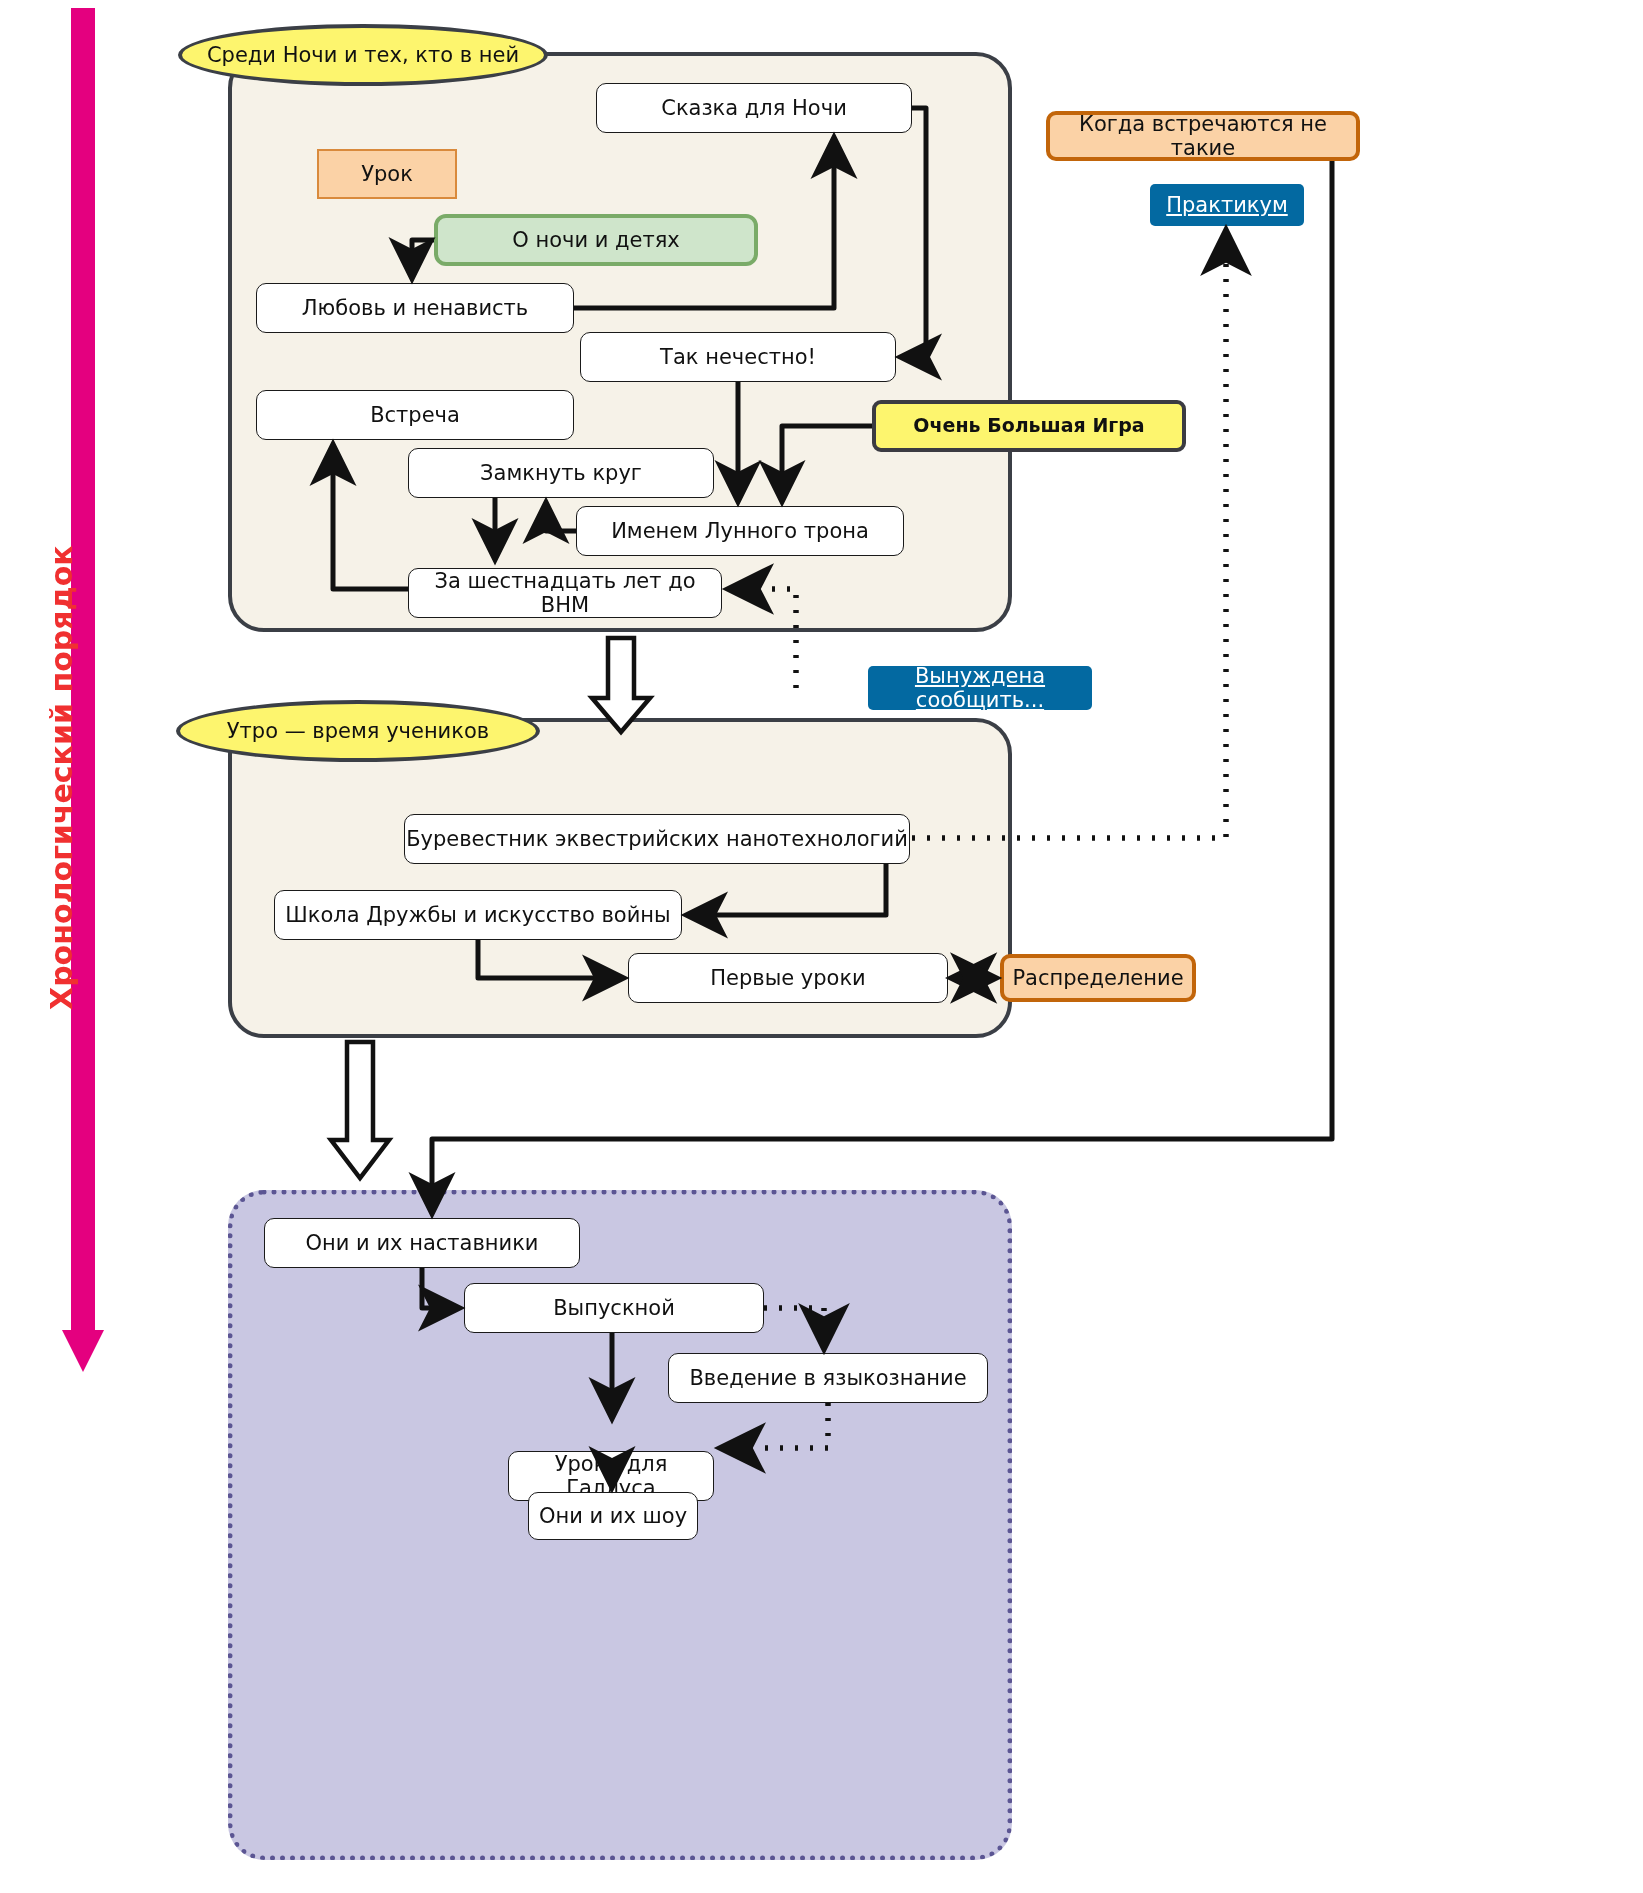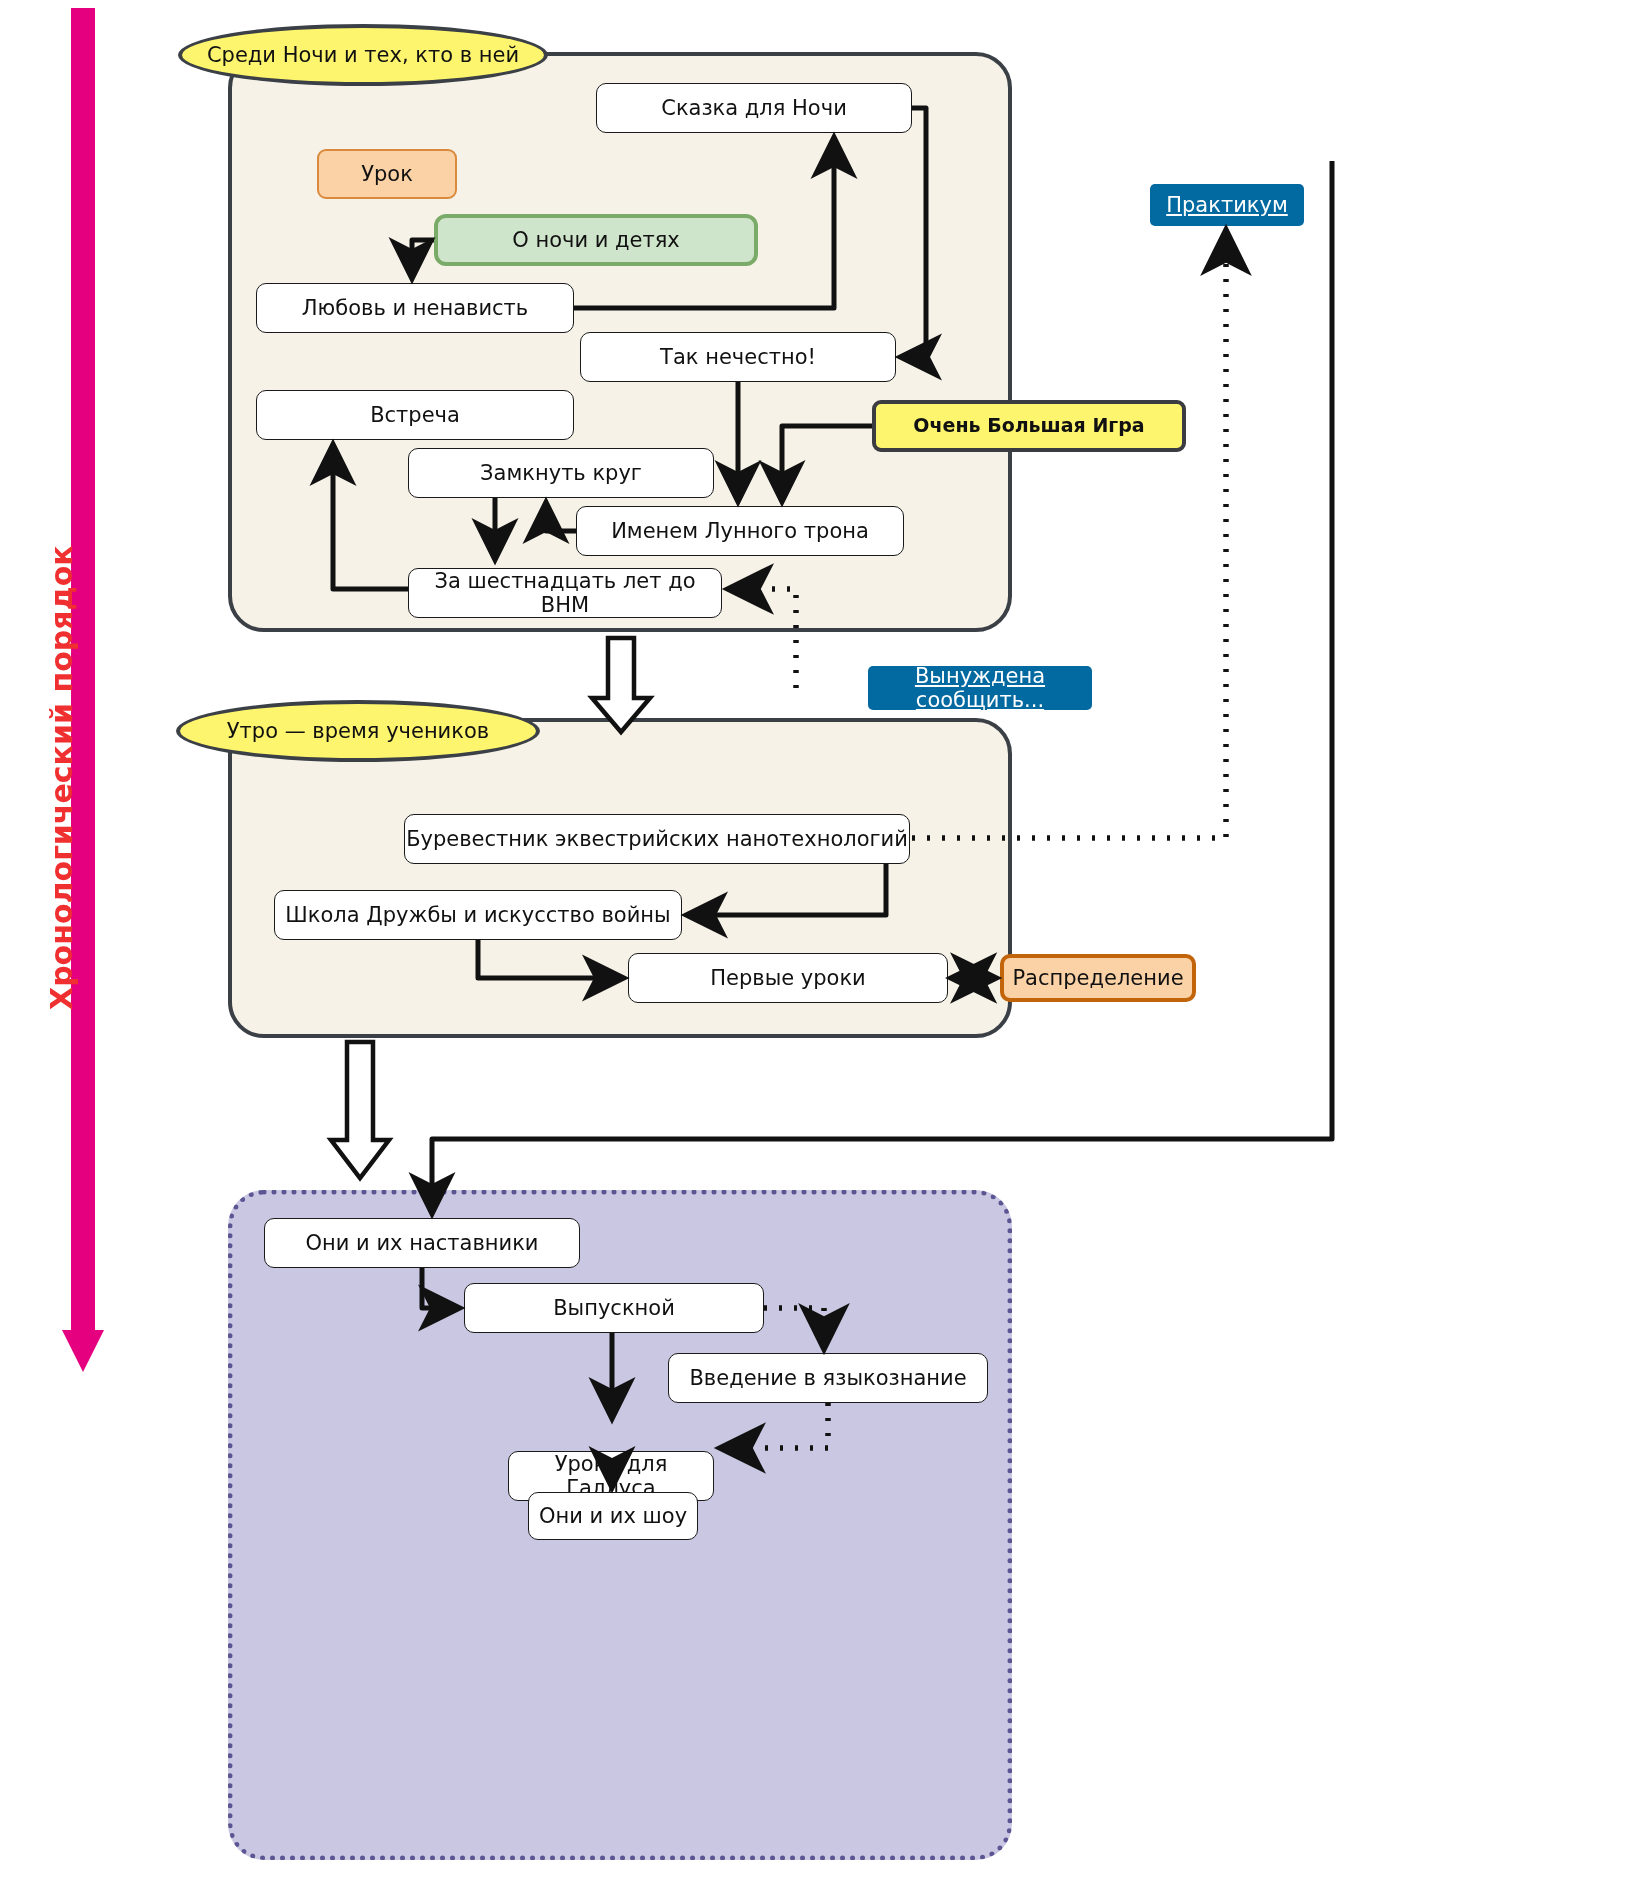--- a/index.html
+++ b/index.html
@@ -2,21 +2,21 @@
 <html><head>
 <meta charset="utf-8">
 <style>
   html,body{margin:0;padding:0;background:#ffffff;}
   body{font-family:"DejaVu Sans","Liberation Sans",sans-serif;}
   #stage{position:relative;width:1643px;height:1893px;background:#ffffff;overflow:hidden;}
   svg.layer{position:absolute;left:0;top:0;width:1643px;height:1893px;pointer-events:none;}
   .node{position:absolute;box-sizing:border-box;display:flex;align-items:center;justify-content:center;
         text-align:center;line-height:1.15;}
   .plain{background:#ffffff;border:1.6px solid #1a1a1a;border-radius:10px;color:#111111;font-size:21px;}
-  .orangefill{background:#fbd2a6;border:2px solid #d98a3c;border-radius:9px;color:#111111;font-size:21px;}
+  .orangefill{background:#fbd2a6;border:2px solid #d98a3c;border-radius:0;color:#111111;font-size:21px;}
   .orangestrong{background:#fbd2a6;border:4px solid #c2650a;border-radius:10px;color:#111111;font-size:21px;}
   .green{background:#cfe5cb;border:4px solid #7aab68;border-radius:12px;color:#111111;font-size:21px;}
   .yellowstrong{background:#fdf56e;border:4px solid #3b3b42;border-radius:9px;color:#111111;font-size:19px;font-weight:600;}
   .slate{background:#0369a1;border:none;border-radius:5px;color:#ffffff;font-size:21px;text-decoration:underline;}
   .cluster{position:absolute;box-sizing:border-box;}
   .cl-beige{background:#f6f2e8;border:4px solid #3b3f46;border-radius:36px;}
   .cl-purple{background:#c9c7e2;border:5px dotted #5b5593;border-radius:36px;}
   .ellipse{position:absolute;box-sizing:border-box;display:flex;align-items:center;justify-content:center;
            background:#fdf56e;border:4px solid #3b3f46;border-radius:50%;color:#111111;font-size:21px;}
   .axis-bar{position:absolute;background:#e4007f;}
@@ -51,20 +51,21 @@
   <div class="node plain" style="left:256px;top:390px;width:318px;height:50px;">Встреча</div>
 
   <div class="node plain" style="left:408px;top:448px;width:306px;height:50px;">Замкнуть круг</div>
 
   <div class="node plain" style="left:576px;top:506px;width:328px;height:50px;">Именем Лунного трона</div>
 
   <div class="node plain" style="left:408px;top:568px;width:314px;height:50px;">За шестнадцать лет до ВНМ</div>
 
   <div class="node yellowstrong" style="left:872px;top:400px;width:314px;height:52px;">Очень Большая Игра</div>
 
+  <div class="node orangestrong" style="left:1046px;top:111px;width:314px;height:50px;">Когда встречаются не такие</div>
 
   <div class="node slate" style="left:1150px;top:184px;width:154px;height:42px;">Практикум</div>
 
   <div class="node slate" style="left:868px;top:666px;width:224px;height:44px;">Вынуждена сообщить...</div>
 
   <div class="cluster cl-beige" style="left:228px;top:718px;width:784px;height:320px;"></div>
 
   <div class="ellipse" style="left:176px;top:700px;width:364px;height:62px;">Утро — время учеников</div>
 
   <div class="node plain" style="left:404px;top:814px;width:506px;height:50px;">Буревестник эквестрийских нанотехнологий</div>

